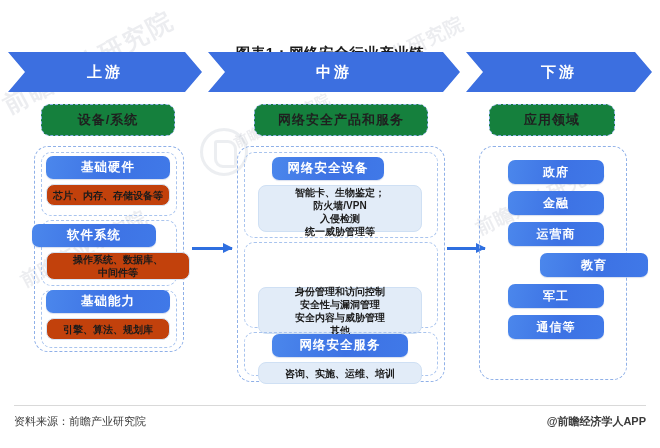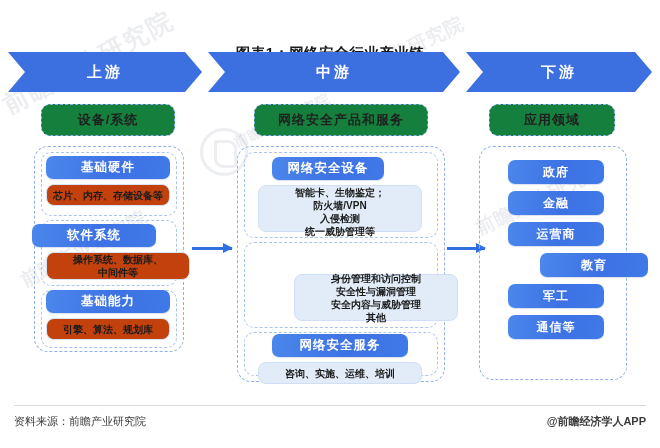--- a/index.html
+++ b/index.html
@@ -124,21 +124,21 @@
   <div class="grp" style="left:244px;top:152px;width:192px;height:84px;"></div>
   <div class="bbox t13" style="left:272px;top:157px;width:112px;height:23px;">网络安全设备</div>
   <div class="sbox" style="left:258px;top:185px;width:164px;height:47px;flex-direction:column;justify-content:space-between;">
     <span>智能卡、生物鉴定；</span>
     <span>防火墙/VPN</span>
     <span>入侵检测</span>
     <span>统一威胁管理等</span>
   </div>
 
   <div class="grp" style="left:244px;top:242px;width:192px;height:84px;"></div>
-  <div class="sbox" style="left:258px;top:274px;width:164px;height:47px;flex-direction:column;margin-left:36px;">
+  <div class="sbox" style="left:258px;top:287px;width:164px;height:47px;flex-direction:column;">
     <span>身份管理和访问控制</span>
     <span>安全性与漏洞管理</span>
     <span>安全内容与威胁管理</span>
     <span>其他</span>
   </div>
 
   <div class="grp" style="left:244px;top:332px;width:192px;height:42px;"></div>
   <div class="bbox t13" style="left:272px;top:334px;width:136px;height:23px;">网络安全服务</div>
   <div class="sbox" style="left:258px;top:362px;width:164px;height:22px;">咨询、实施、运维、培训</div>
 

